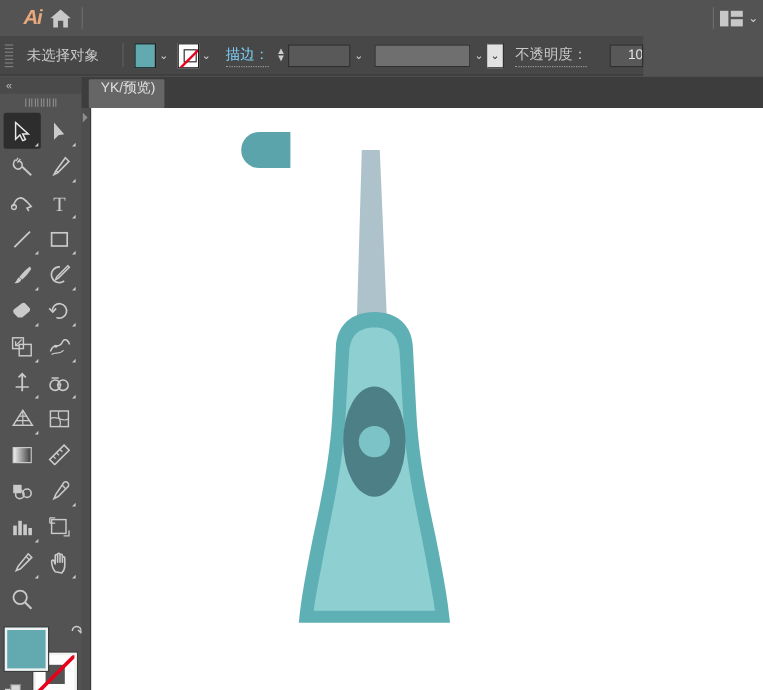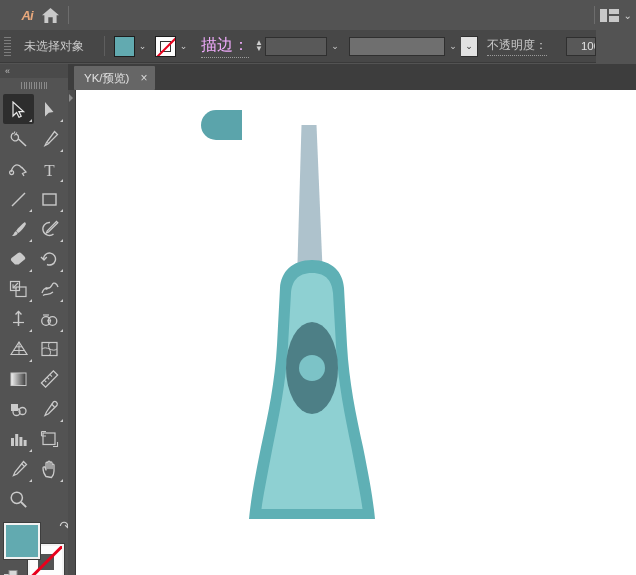--- a/index.html
+++ b/index.html
@@ -12,21 +12,21 @@
   }
   #app { position: relative; width: 636px; height: 575px; }
 
   
   .menubar {
     position: absolute; left: 0; top: 0; width: 636px; height: 30px;
     background: #535353; display: flex; align-items: center;
   }
   .ai-logo {
     width: 34px; height: 30px; display: flex; align-items: center;
-    justify-content: center; color: #e8a87c; font-size: 13px;
+    justify-content: center; color: #e8a87c; font-size: 17px;
     font-weight: bold; font-style: italic; letter-spacing: -1px; padding-left: 20px;
   }
   .home-btn {
     width: 32px; height: 30px; display: flex; align-items: center;
     justify-content: center;
   }
   .home-btn svg { display: block; }
   .mb-sep {
     width: 1px; height: 18px; background: #6d6d6d; margin: 0 5px 0 2px;
   }
@@ -40,21 +40,21 @@
     display: flex; align-items: center;
   }
   .ws-icon { display: flex; gap: 1.5px; align-items: center; margin-right: 5px; }
   .ws-left { width: 7px; height: 13px; background: #c8c8c8; }
   .ws-rcol { display: flex; flex-direction: column; gap: 1.5px; }
   .ws-rcol div { width: 10px; height: 5.75px; background: #c8c8c8; }
   .chev { color: #d0d0d0; font-size: 10px; }
 
   
   .controlbar {
-    position: absolute; left: 0; top: 30px; width: 596px; height: 33px;
+    position: absolute; left: 0; top: 30px; width: 536px; height: 33px;
     background: #474747; display: flex; align-items: center;
     border-bottom: 1px solid #3a3a3a;
   }
   .cb-grip {
     width: 10px; height: 22px; margin-left: 3px; margin-right: 3px;
     display: flex; flex-direction: column; justify-content: center; gap: 2px;
   }
   .cb-grip i { display: block; height: 1px; background: #7d7d7d; width: 7px; margin-left:1px;}
   .cb-label {
     color: #c9c9c9; font-size: 12px; white-space: nowrap;
@@ -73,21 +73,21 @@
   }
   .swatch-none .slash {
     position: absolute; left: -4px; top: 9px; width: 30px; height: 2px;
     background: #e8001c; transform: rotate(-45deg); transform-origin: center;
   }
   .mini-drop {
     width: 15px; height: 20px; display: flex; align-items: center;
     justify-content: center; color: #d0d0d0; font-size: 9px;
   }
   .stroke-lbl {
-    color: #f0abfc; font-size: 16px; border-bottom: 1px dotted #9b9b9b;
+    color: #7dd3fc; font-size: 12px; border-bottom: 1px dotted #9b9b9b;
     padding-bottom: 1px; white-space: nowrap;
   }
   .spinner {
     display: flex; flex-direction: column; align-items: center;
     justify-content: center; margin-left: 6px; color: #cfcfcf;
     line-height: 6px; font-size: 8px;
   }
   .num-field {
     width: 62px; height: 19px; background: #595959; border: 1px solid #2f2f2f;
     margin-left: 2px;
@@ -180,21 +180,21 @@
   }
 
   
   .tabbar {
     position: absolute; left: 68px; top: 64px; width: 568px; height: 26px;
     background: #3d3d3d;
   }
   .doctab {
     position: absolute; left: 6px; top: 2px; height: 24px;
     background: #666666; display: flex; align-items: center;
-    padding: 0 8px 0 10px; gap: 11px; border-radius: 1px;
+    padding: 0 8px 0 10px; gap: 11px; border-radius: 1px; flex-direction: column;
   }
   .doctab-label { color: #e0e0e0; font-size: 11.5px; white-space: nowrap; }
   .doctab-close { color: #d8d8d8; font-size: 12px; line-height: 1; }
 
   .rulerv {
     position: absolute; left: 68px; top: 90px; width: 8px; height: 485px;
     background: #4e4e4e; border-right: 1px solid #3a3a3a;
   }
   .rulerv .mark {
     position: absolute; left: 1px; top: 4px; width: 0; height: 0;

